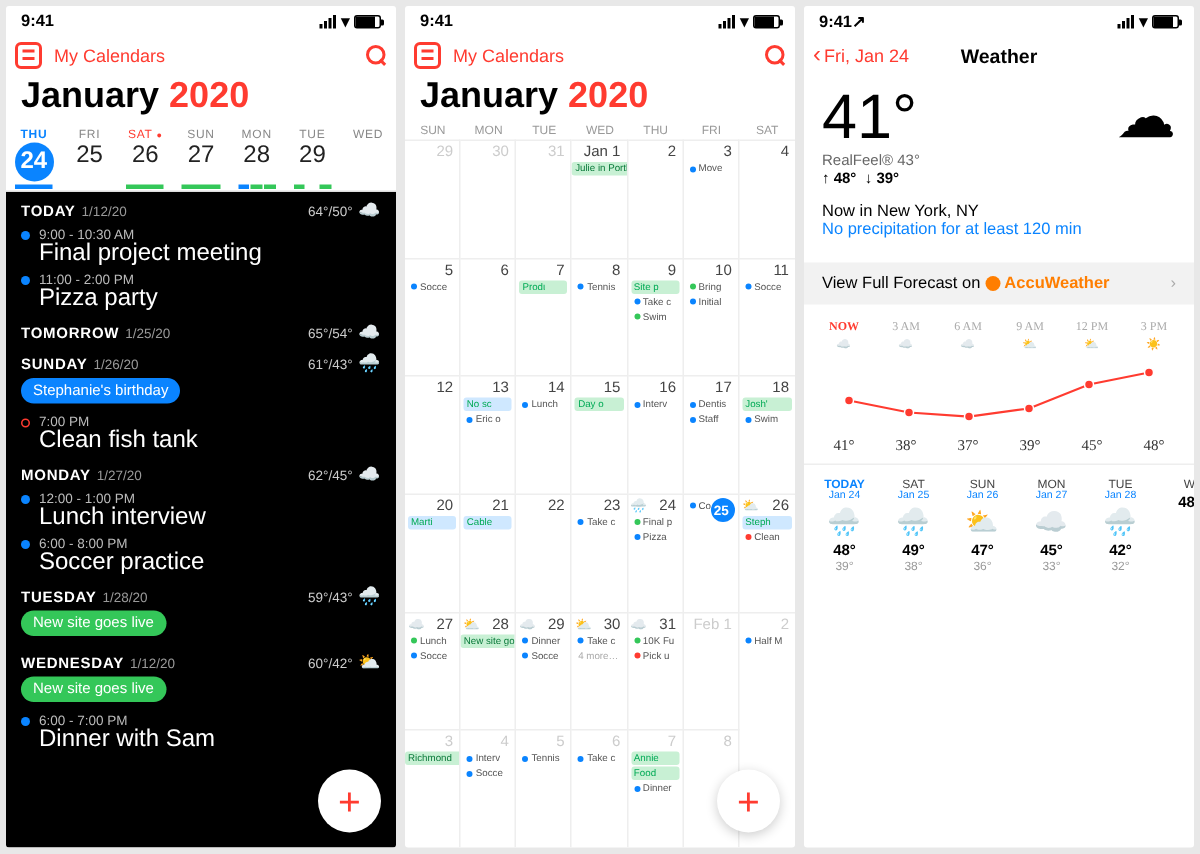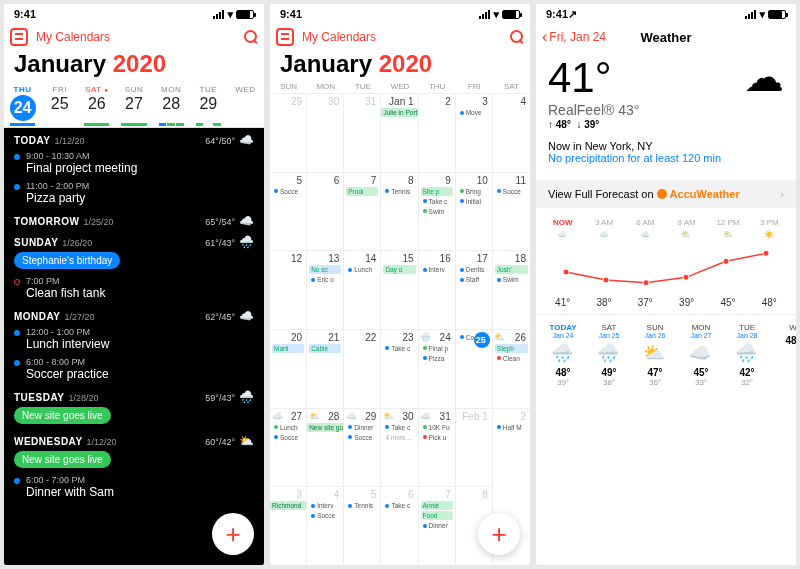--- a/index.html
+++ b/index.html
@@ -40,21 +40,21 @@
   .ag-group { padding:5px 10px 2px; }
   .ag-head { display:flex; align-items:baseline; font-size:10px; }
   .ag-head .dname { font-weight:700; letter-spacing:0.5px; }
   .ag-head .ddate { color:#999; margin-left:4px; font-size:9px; }
   .ag-head .temp { margin-left:auto; color:#ccc; font-size:9px; }
   .ag-head .wicon { margin-left:4px; font-size:12px; }
   .ag-ev { display:flex; align-items:flex-start; padding:4px 0 2px; }
   .ag-dot { width:6px;height:6px;border-radius:50%; margin-top:3px; margin-right:6px; flex-shrink:0; }
   .ag-dot.ring { background:none; border:1.5px solid #ff3b30; width:6px; height:6px; }
   .ag-time { color:#bbb; font-size:9px; line-height:11px; }
-  .ag-title { font-size:12px; color:#fff; line-height:13px; }
+  .ag-title { font-size:16px; color:#fff; line-height:13px; }
   .ag-pill { display:inline-block; padding:3px 8px; border-radius:10px; font-size:10px; color:#fff; margin:3px 0; }
   
   .fab { position:absolute; right:10px; bottom:10px; width:42px; height:42px; border-radius:50%; background:#fff; box-shadow:0 2px 8px rgba(0,0,0,.3); display:flex; align-items:center; justify-content:center; color:#ff3b30; font-size:26px; font-weight:300; z-index:5; }
   .screen.s2 .fab { box-shadow:0 2px 8px rgba(0,0,0,.2); }
   
   .mhead { display:flex; font-size:8px; color:#999; padding:0 0 2px; }
   .mhead span { flex:1; text-align:center; }
   .mgrid { flex:1; display:grid; grid-template-columns:repeat(7,1fr); grid-auto-rows:1fr; }
   .mcell { border-right:1px solid #eee; border-top:1px solid #eee; padding:2px 2px 0; position:relative; overflow:hidden; font-size:7px; }
   .mcell:nth-child(7n){border-right:none;}
@@ -65,31 +65,31 @@
   .mev .mdot { width:4px;height:4px;border-radius:50%; margin-right:2px; flex-shrink:0; }
   .mcell .wsm { position:absolute; top:2px; left:2px; font-size:9px; }
   
   .wback { display:flex; align-items:center; color:#ff3b30; font-size:12px; }
   .wback .chev { font-size:16px; margin-right:2px; }
   .s3 .topbar { justify-content: flex-start; }
   .s3 .wtitle { color:#000; font-weight:600; margin-left:auto; margin-right:auto; position:absolute; left:0; right:0; text-align:center; font-size:13px; }
   .wmain { padding: 6px 12px; }
   .bigtemp { font-size:42px; font-weight:300; }
   .cloud-big { float:right; font-size:40px; margin-top:0; }
-  .rf { font-size:14px; color:#666; }
+  .rf { font-size:10px; color:#666; }
   .hilo { font-size:10px; font-weight:600; margin-top:1px; }
   .loc { font-size:11px; margin-top:10px; }
   .precip { color:#0a84ff; font-size:11px; }
   .band { background:#f2f2f2; padding:8px 12px; font-size:11px; display:flex; align-items:center; margin-top:10px; }
   .accu { color:#ff7e00; font-weight:600; }
   .accu-dot { width:10px;height:10px; background:#ff7e00; border-radius:50%; display:inline-block; margin:0 3px; vertical-align:-1px; }
   .band .gt { margin-left:auto; color:#aaa; }
   .hourly { padding:10px 6px 6px; border-bottom:1px solid #eee; }
   .hrow { display:flex; }
-  .hcell { flex:1; text-align:center; font-size:8px; color:#aaa; }
+  .hcell { flex:1; text-align:center; font-size:8px; color:#aaa;font-family:Liberation Serif, serif; }
   .hcell.now { color:#ff3b30; font-weight:700; }
   .hrow.icons { font-size:16px; margin:3px 0; }
   .chart { height:50px; position:relative; margin:4px 4px; }
   .chart svg { width:100%; height:100%; }
   .hrow.temps .hcell { color:#333; font-size:10px; }
   .daily { display:flex; padding:8px 4px; overflow:hidden; }
   .dcell { flex:0 0 46px; text-align:center; font-size:8px; }
   .dcell .dlab { font-weight:400; color:#444; }
   .dcell.today .dlab { color:#0a84ff; font-weight:700; }
   .dcell .dsub { color:#0a84ff; font-size:7px; }

